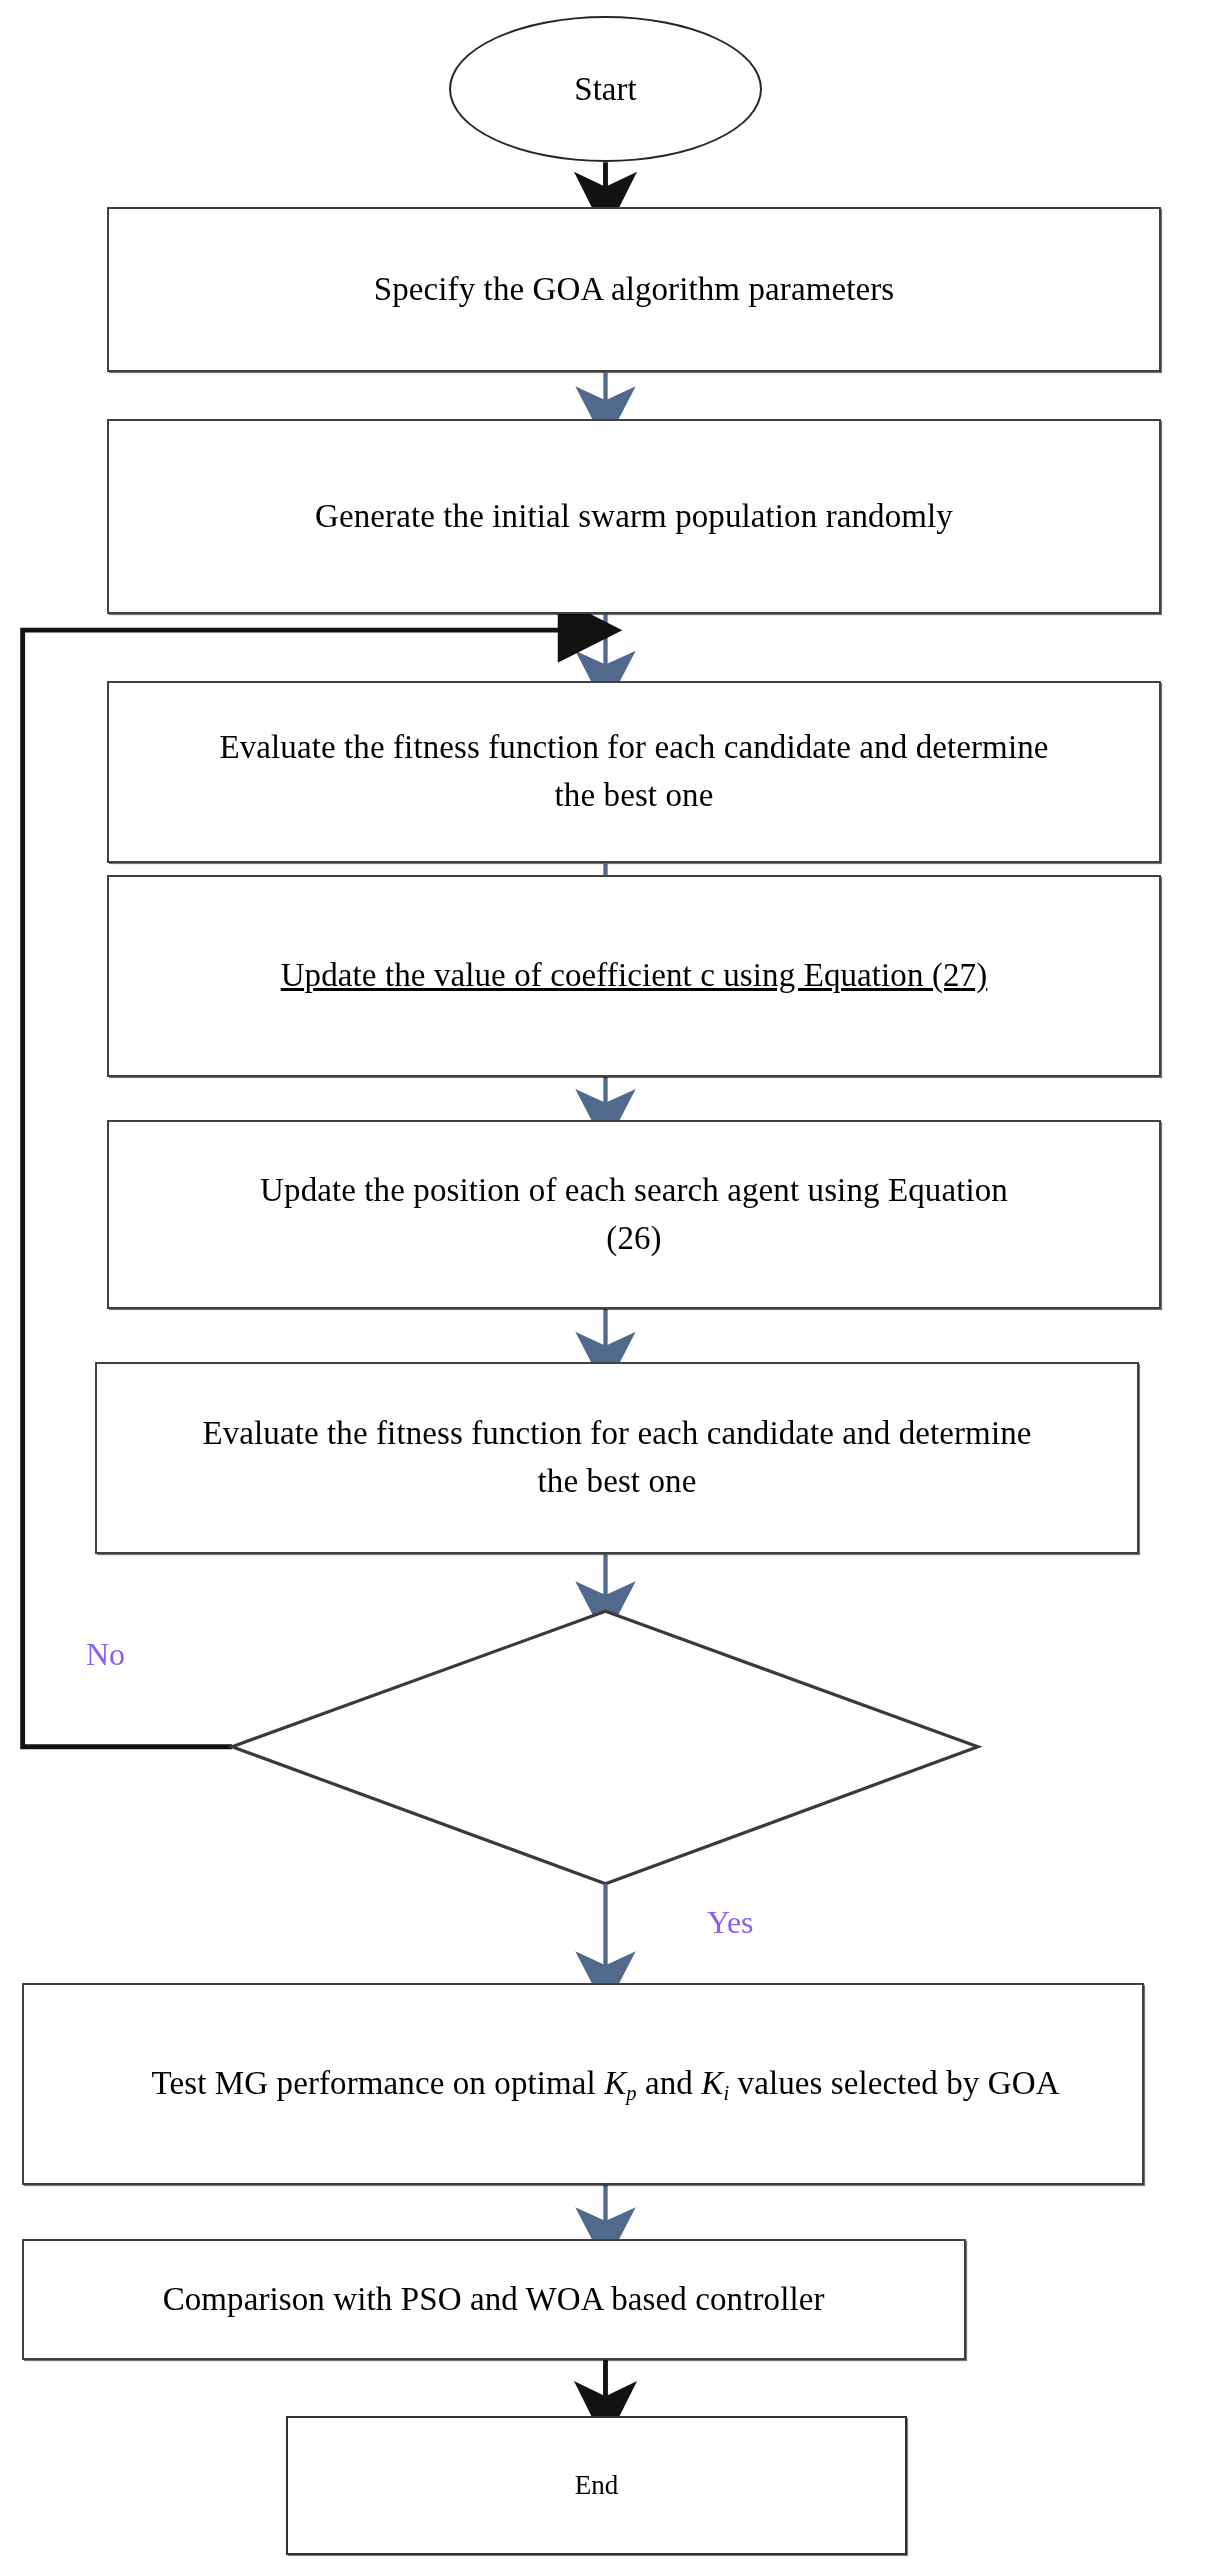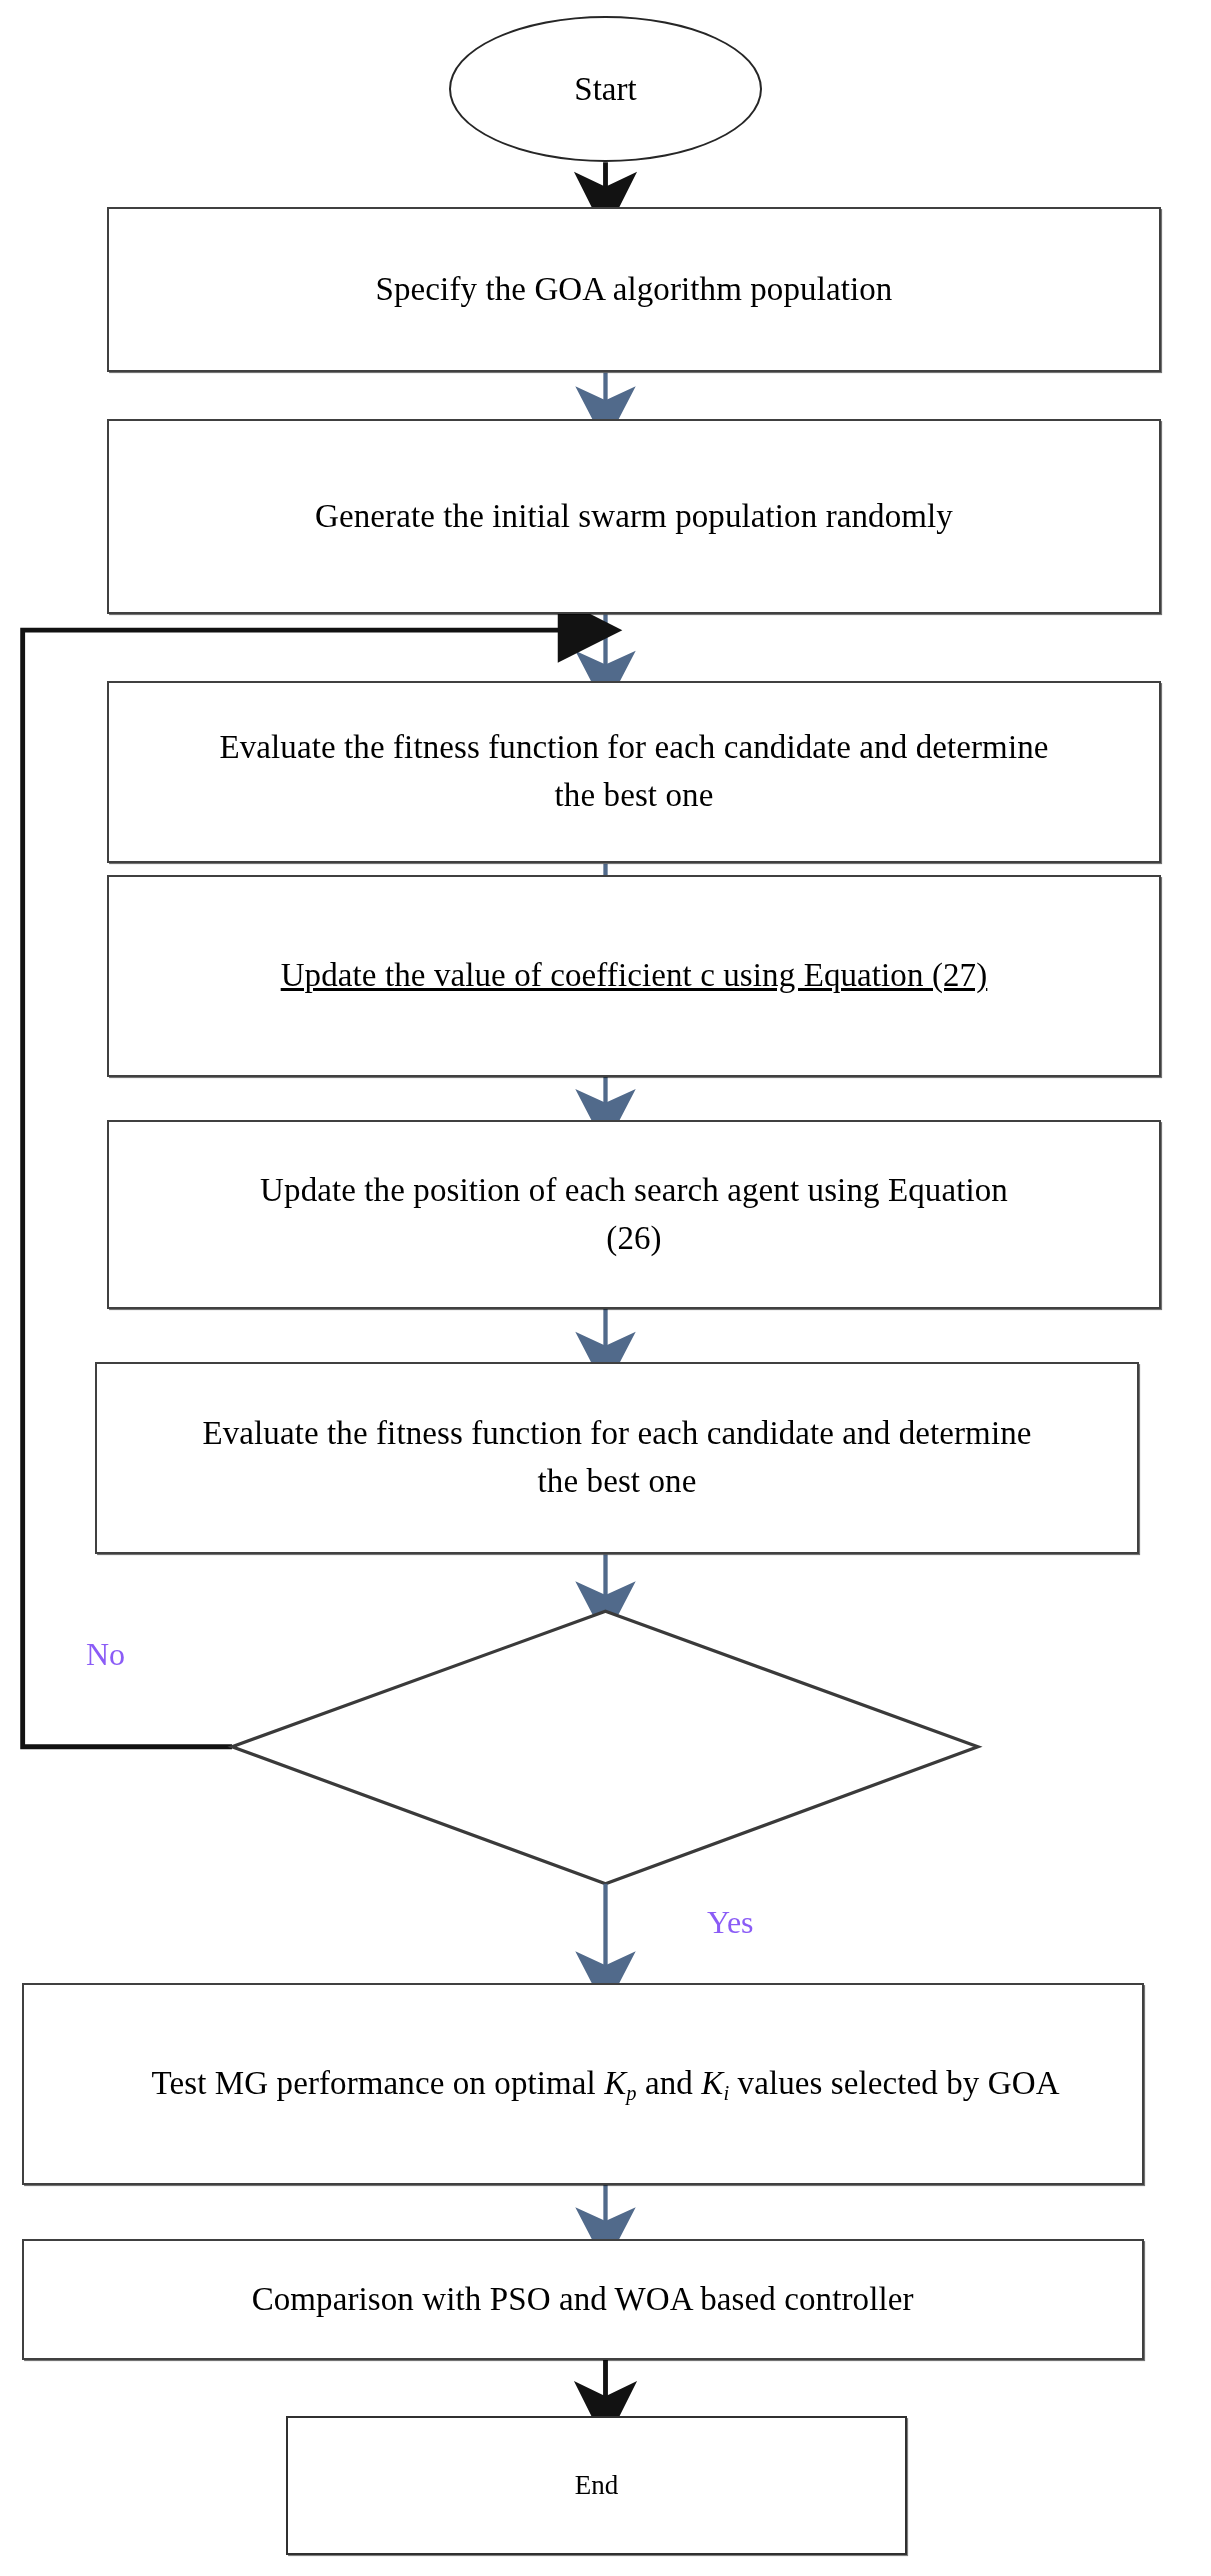--- a/index.html
+++ b/index.html
@@ -121,21 +121,21 @@
     <g>
       <line x1="1122" y1="4372" x2="1122" y2="4470" stroke="#121212" stroke-width="9" marker-end="url(#ablk)"></line>
     </g>
   </svg>
 
   <div class="node term" style="left:449px;top:16px;width:313px;height:146px;">
     <span class="txt">Start</span>
   </div>
 
   <div class="node proc" style="left:107px;top:207px;width:1054px;height:165px;">
-    <span class="txt">Specify the GOA  algorithm population</span>
+    <span class="txt">Specify the GOA  algorithm parameters</span>
   </div>
 
   <div class="node proc" style="left:107px;top:419px;width:1054px;height:195px;">
     <span class="txt" style="max-width:810px;">Generate the initial swarm population randomly</span>
   </div>
 
   <div class="node proc" style="left:107px;top:681px;width:1054px;height:182px;">
     <span class="txt" style="max-width:842px;">Evaluate the fitness function for each candidate and determine the best one</span>
   </div>
 
@@ -160,21 +160,21 @@
     <span>Yes</span>
   </div>
 
   <div class="node proc" style="left:21.6px;top:1983px;width:1122px;height:202px;padding-left:46px;">
     <span class="txt" style="max-width:1069px;">
       <span>Test MG performance on optimal </span><span class="ital">K</span><span class="sub">p</span><span> and </span><span class="ital">K</span><span class="sub">i</span><span> values</span>
       <span>selected by GOA</span>
     </span>
   </div>
 
-  <div class="node proc" style="left:21.6px;top:2239px;width:1122px;height:121px;">
+  <div class="node proc" style="left:21.6px;top:2239px;width:944px;height:121px;">
     <span class="txt">Comparison with PSO and WOA based controller</span>
   </div>
 
   <div class="node endbox" style="left:286px;top:2416px;width:621px;height:139px;">
     <span class="txt">End</span>
   </div>
 
 </div>
 
 

